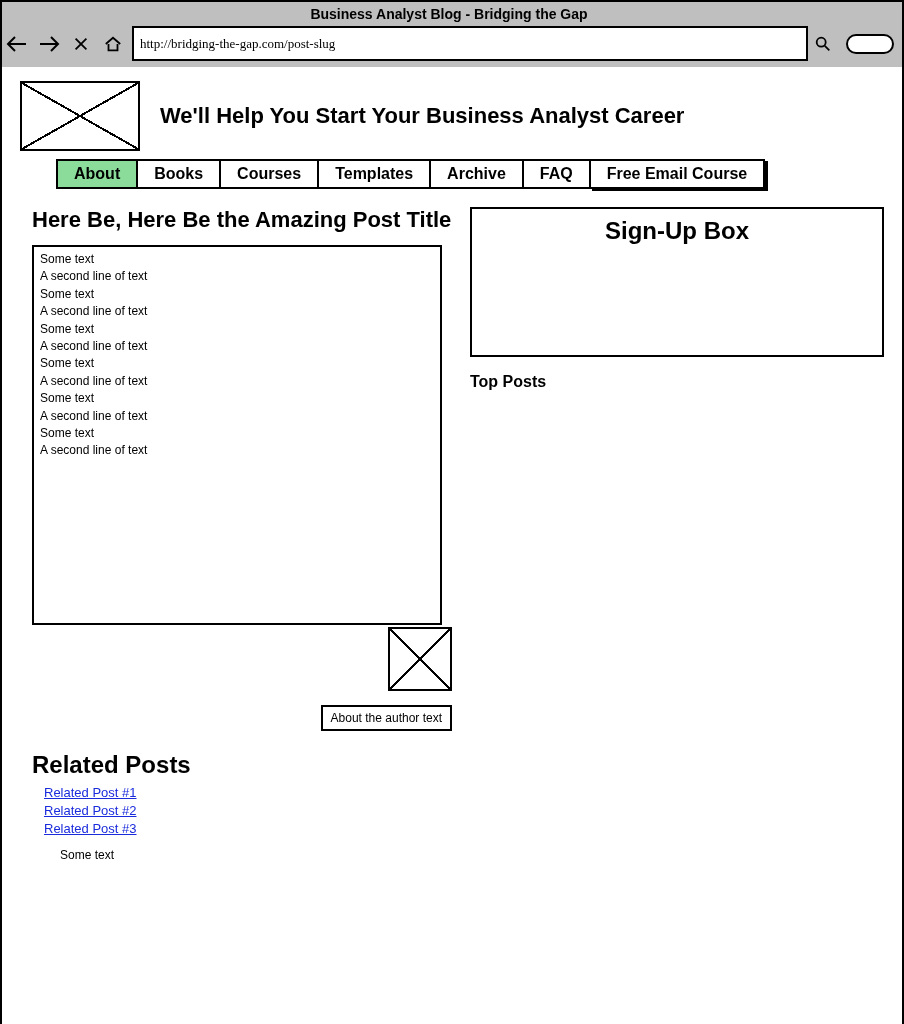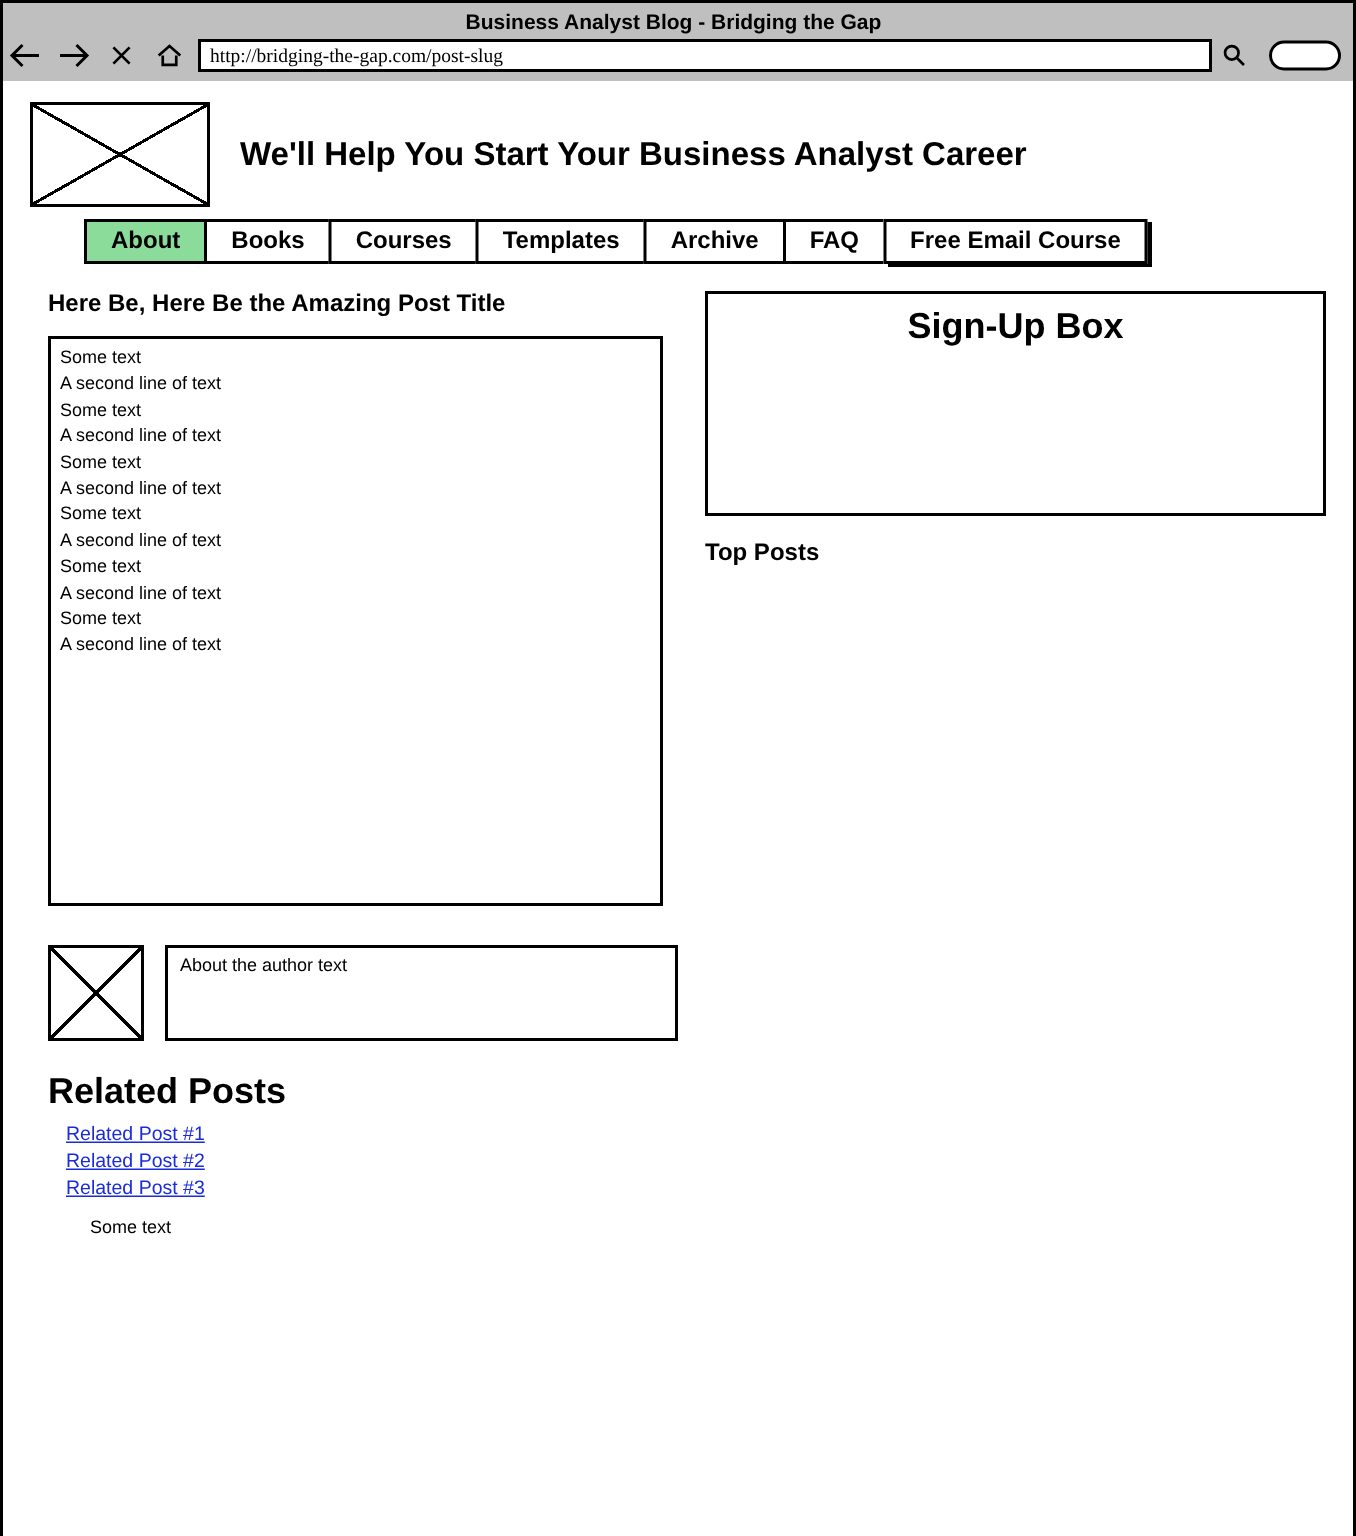--- a/index.html
+++ b/index.html
@@ -36,21 +36,21 @@
     cursor: pointer;
   }
   .nav-arrow svg { stroke:#000; stroke-width:2; fill:none; }
   .url-bar {
     flex: 1;
     border: 2px solid #000;
     background: #fff;
     font-family: "Comic Sans MS", cursive;
     font-size: 13px;
     padding: 2px 6px;
-    height: 22px;
+    height: 35px;
   }
   .search-pill {
     width: 48px; height: 20px;
     border: 2px solid #000;
     border-radius: 12px;
     background: #fff;
     margin-left: 8px;
   }
   .search-glass {
     width:18px;height:18px;
@@ -115,40 +115,41 @@
   }
   
   .main-wrap {
     display:flex;
     gap: 18px;
     padding: 18px 18px 0 30px;
   }
   .col-main { flex: 0 0 420px; }
   .col-side { flex: 1; }
   .post-title {
-    font-size: 16px;
+    font-size: 22px;
     font-weight: bold;
     margin-bottom: 12px;
     margin-left: 0;
   }
   .post-body {
     border: 2px solid #000;
     width: 410px;
     height: 380px;
     padding: 4px 6px;
     font-size: 12px;
     line-height: 1.45;
   }
   .post-body div { white-space: nowrap; }
   
   .author-row {
     display:flex;
     gap: 14px;
-    margin-top: 26px;
+    margin-top: 2px;
     align-items: flex-end;
+    flex-direction: column;
   }
   .author-avatar {
     width: 64px; height: 64px;
     border: 2px solid #000;
     position: relative;
     flex: none;
   }
   .author-avatar::before, .author-avatar::after {
     content:""; position:absolute; inset:0;
   }

